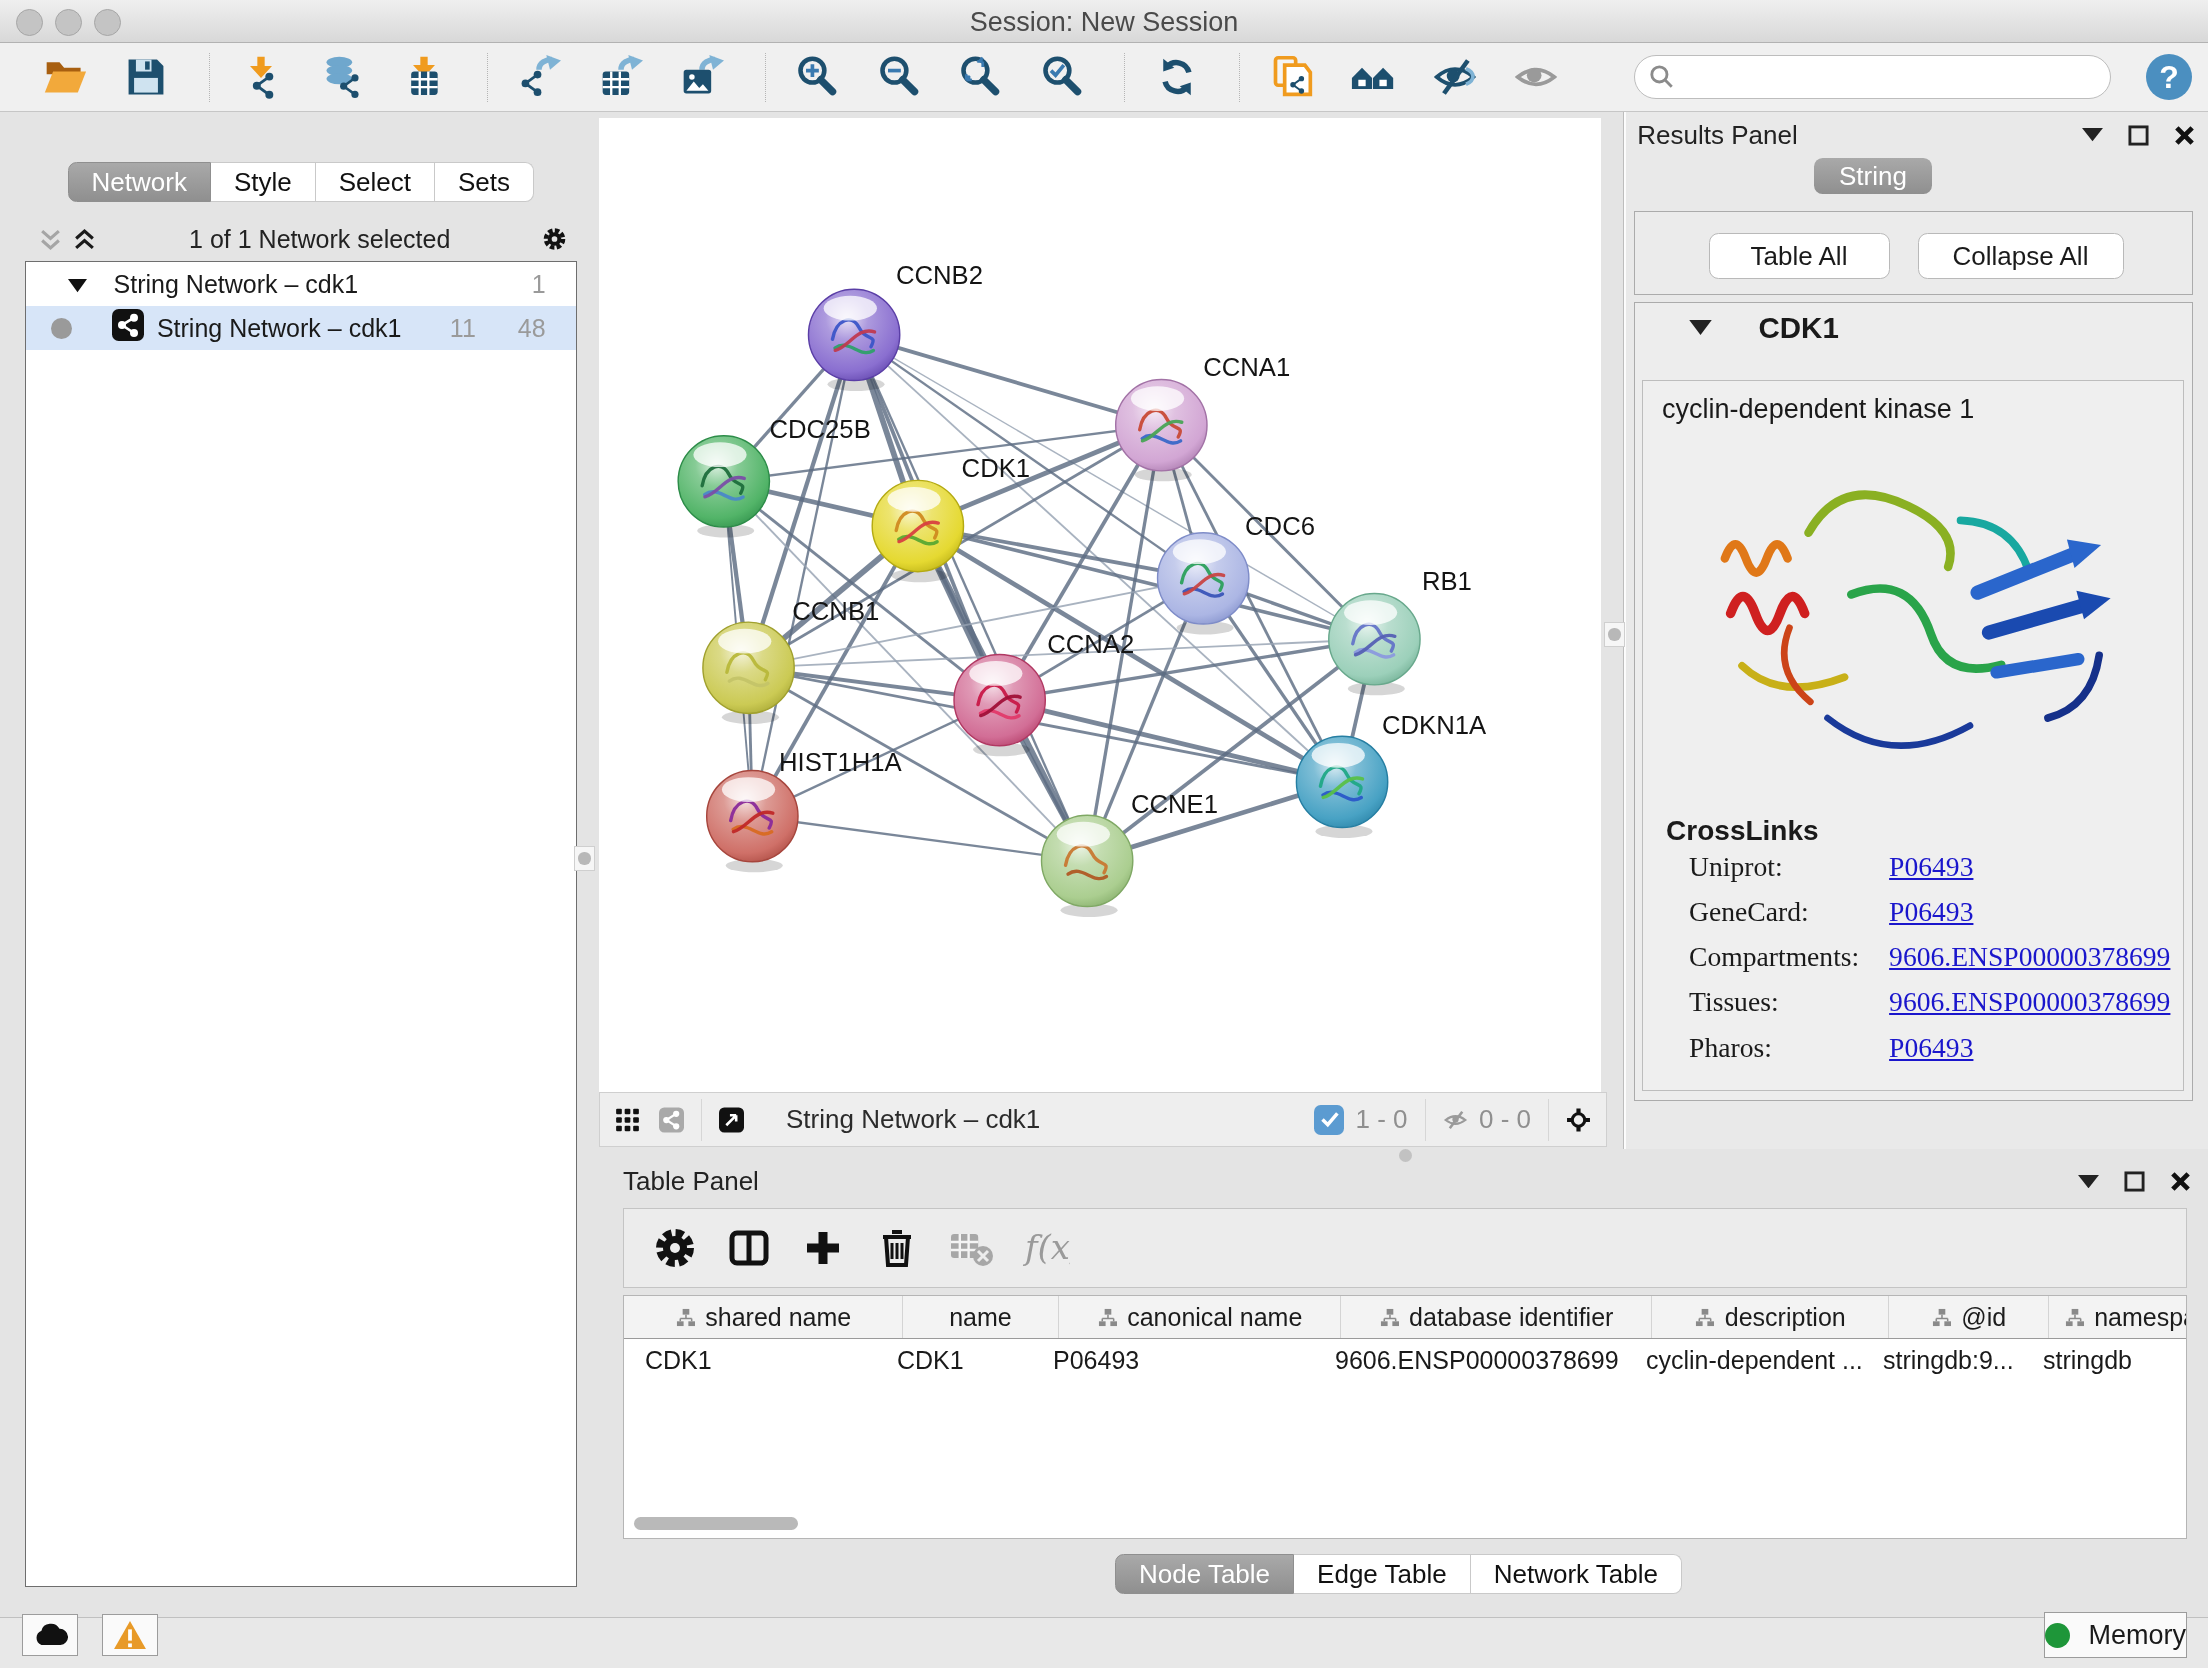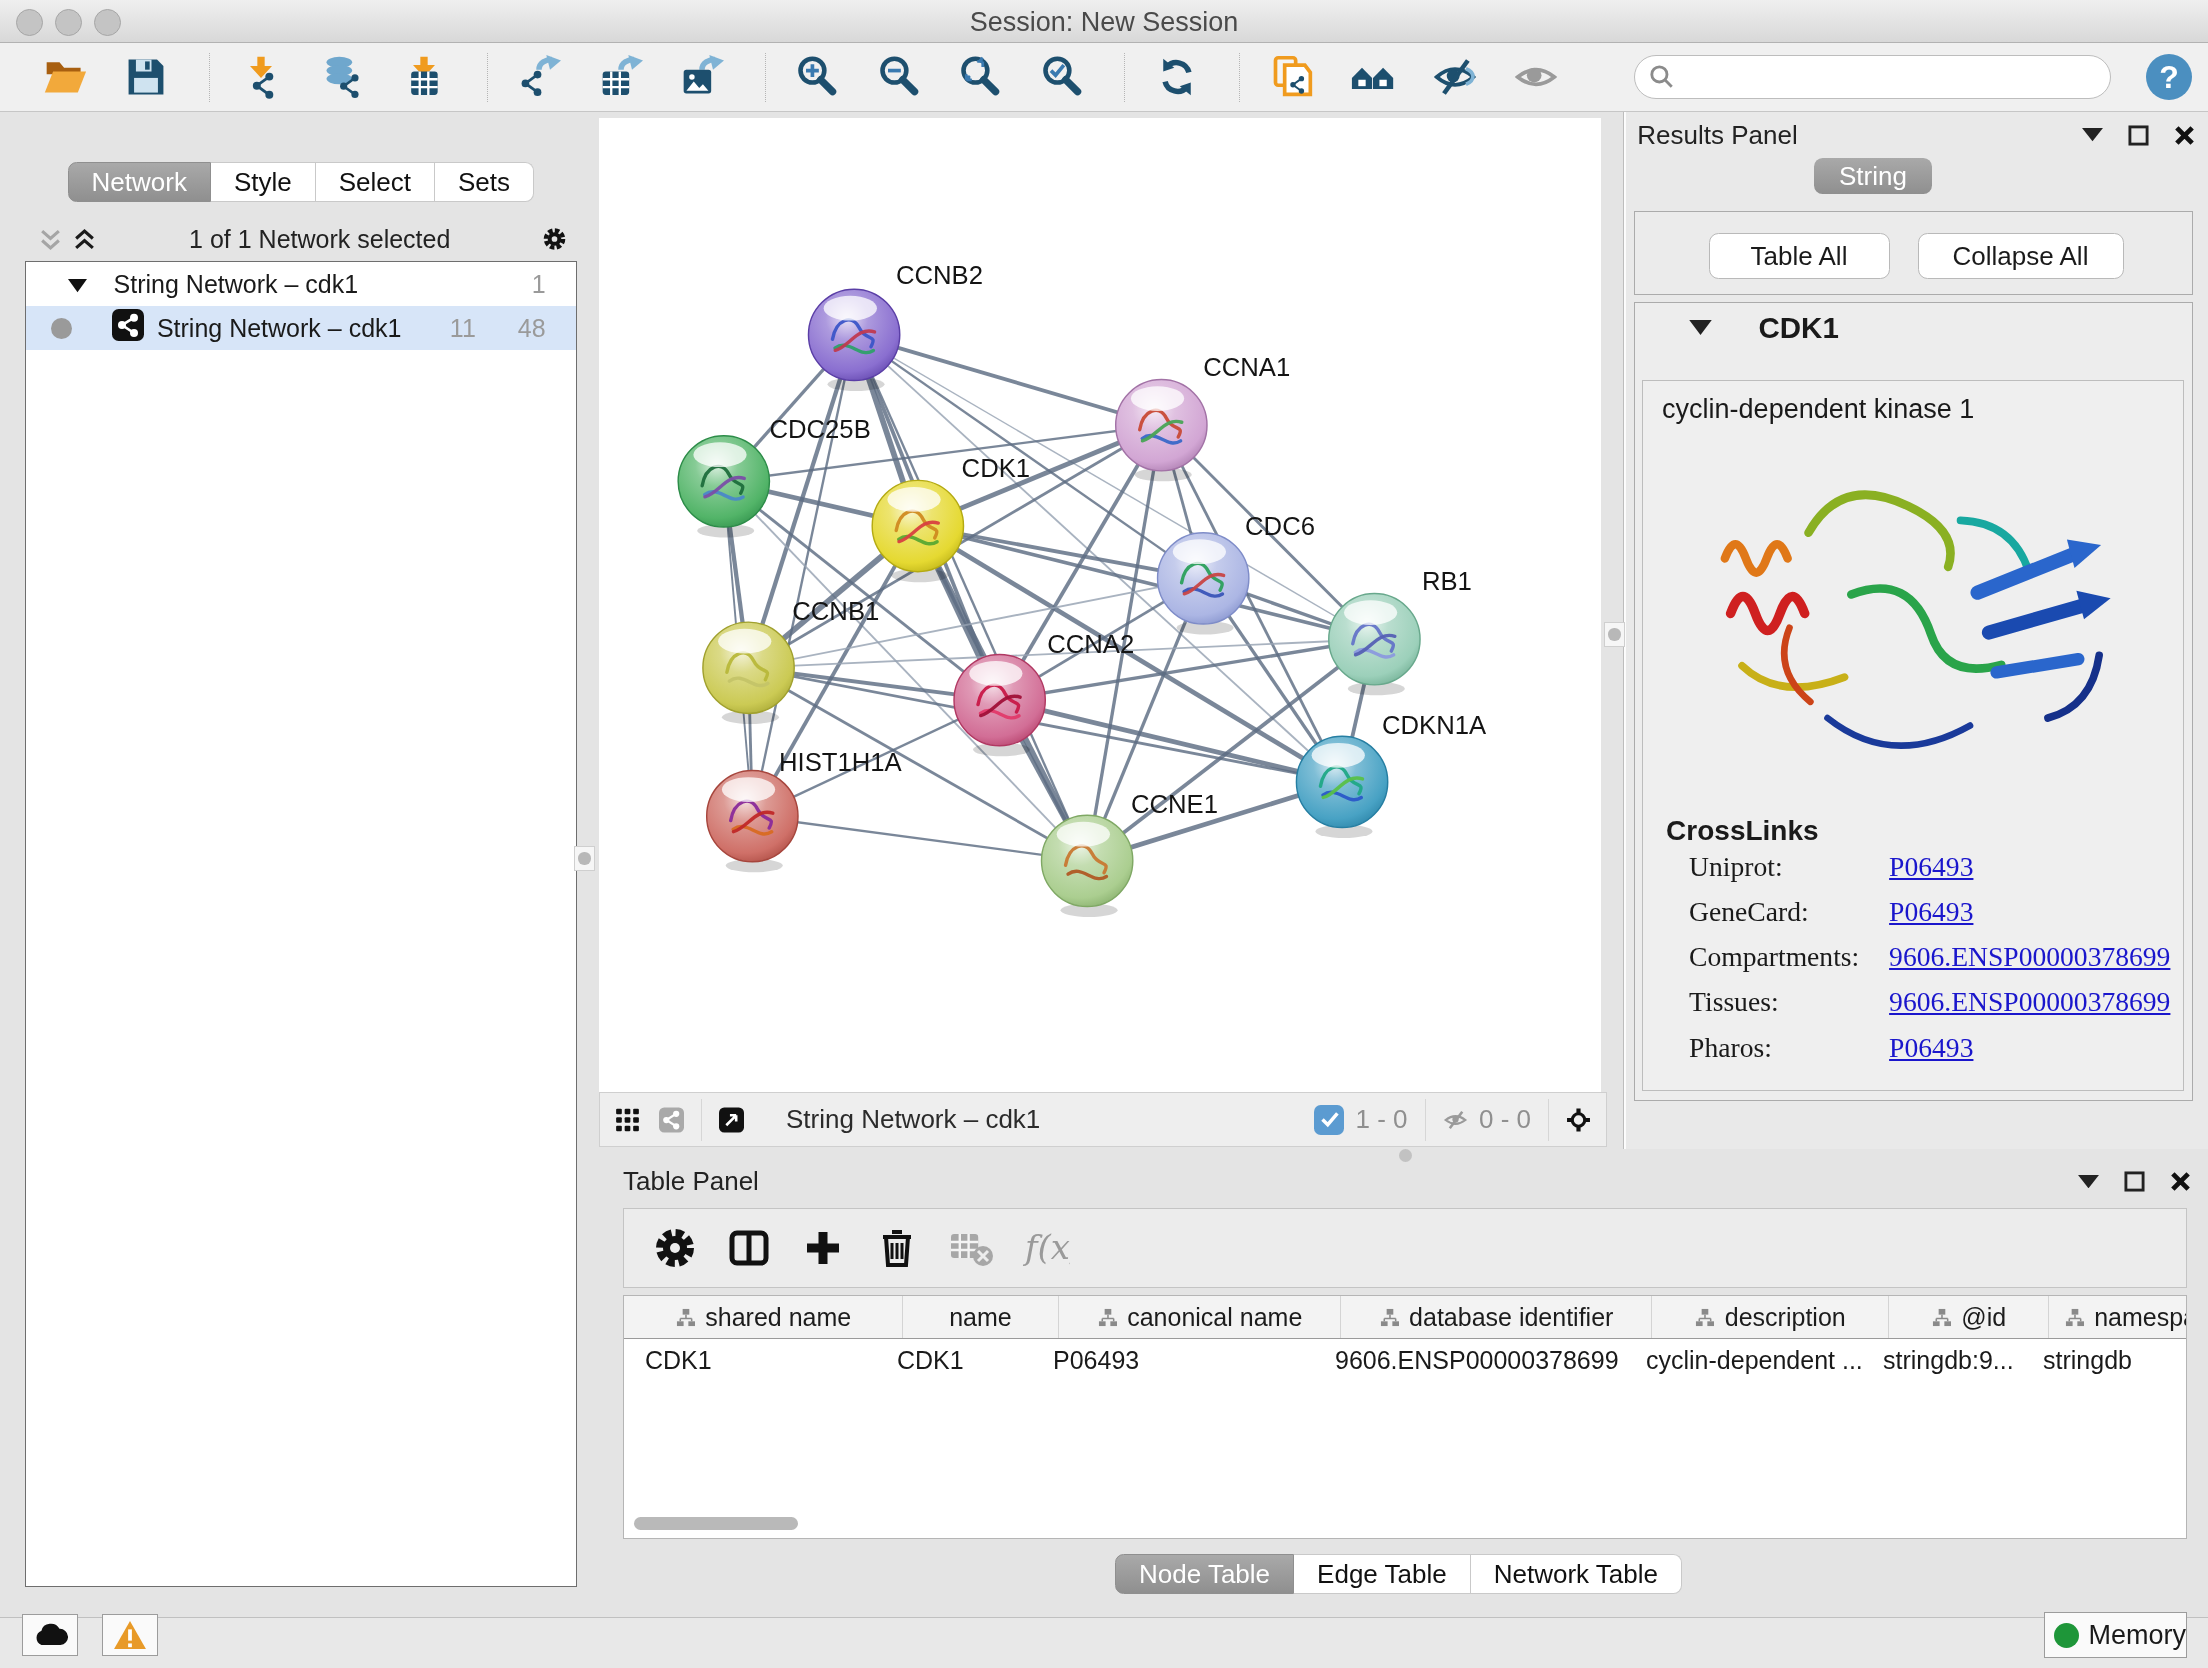--- a/index.html
+++ b/index.html
@@ -85,21 +85,21 @@
       border-right:1px solid #d4d4d4;box-sizing:border-box;flex:none;}
   #tp-row{display:flex;height:42px;align-items:center;}
   .tcell{font-size:25px;padding-left:21px;box-sizing:border-box;flex:none;white-space:nowrap;overflow:hidden;}
   #tp-hscroll{position:absolute;left:9.5px;bottom:7.6px;width:164px;height:13.3px;border-radius:6.7px;background:#b9b9b9;}
   #tp-tabs{position:absolute;left:516px;top:392px;}
   
   #statusbar{position:absolute;left:0;top:1617px;width:100%;height:51px;background:#e8e8e8;border-top:1px solid #c0c0c0;}
   .sb-btn{position:absolute;top:-3.8px;width:54px;height:40px;background:#fafafa;border:1.9px solid #9c9c9c;
       display:flex;align-items:center;justify-content:center;cursor:pointer;}
   #memory-btn{position:absolute;right:21px;top:-5.7px;width:141px;height:44px;background:#fafafa;border:1.9px solid #9c9c9c;
-      display:flex;align-items:center;justify-content:flex-end;gap:9px;font-size:27px;cursor:pointer;}
+      display:flex;align-items:center;justify-content:space-between;gap:9px;font-size:27px;cursor:pointer;}
   .dot-green{width:25px;height:25px;border-radius:50%;}
   
   .split-knob{position:absolute;width:19px;height:23px;background:#f6f6f6;border:1px solid #cfcfcf;
       display:flex;align-items:center;justify-content:center;}
   .split-knob i{display:block;width:12.4px;height:12.4px;border-radius:50%;background:#b8b8b8;}
   .split-dot{position:absolute;width:13.3px;height:13.3px;border-radius:50%;background:#c2c2c2;}
 </style>
 </head>
 <body>
 

